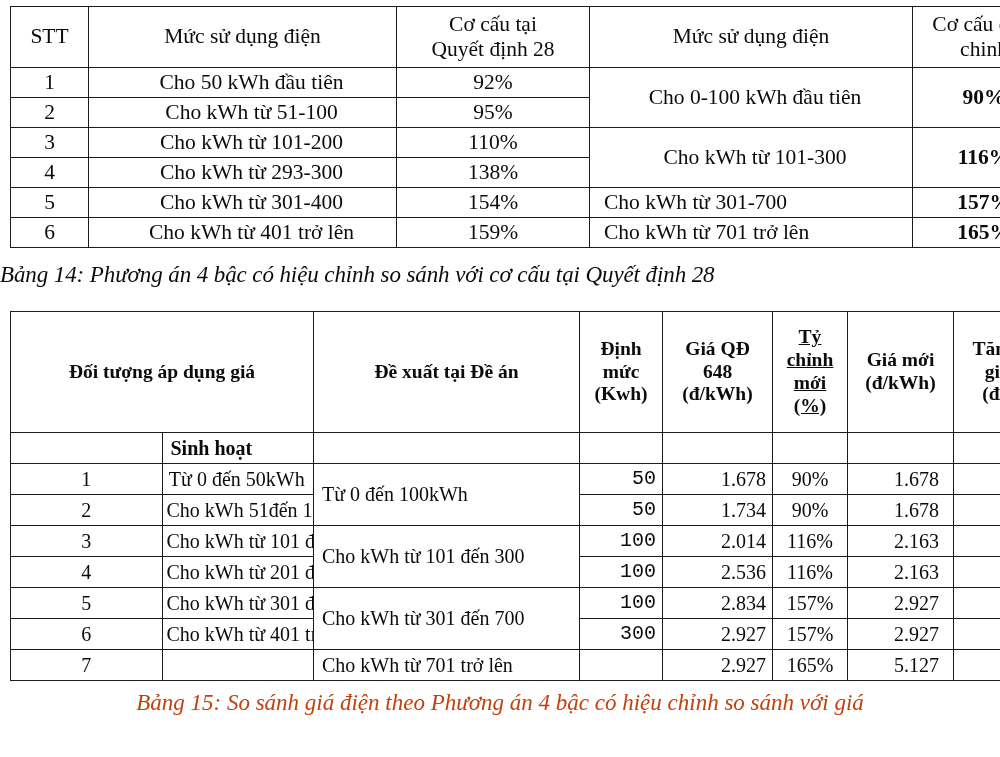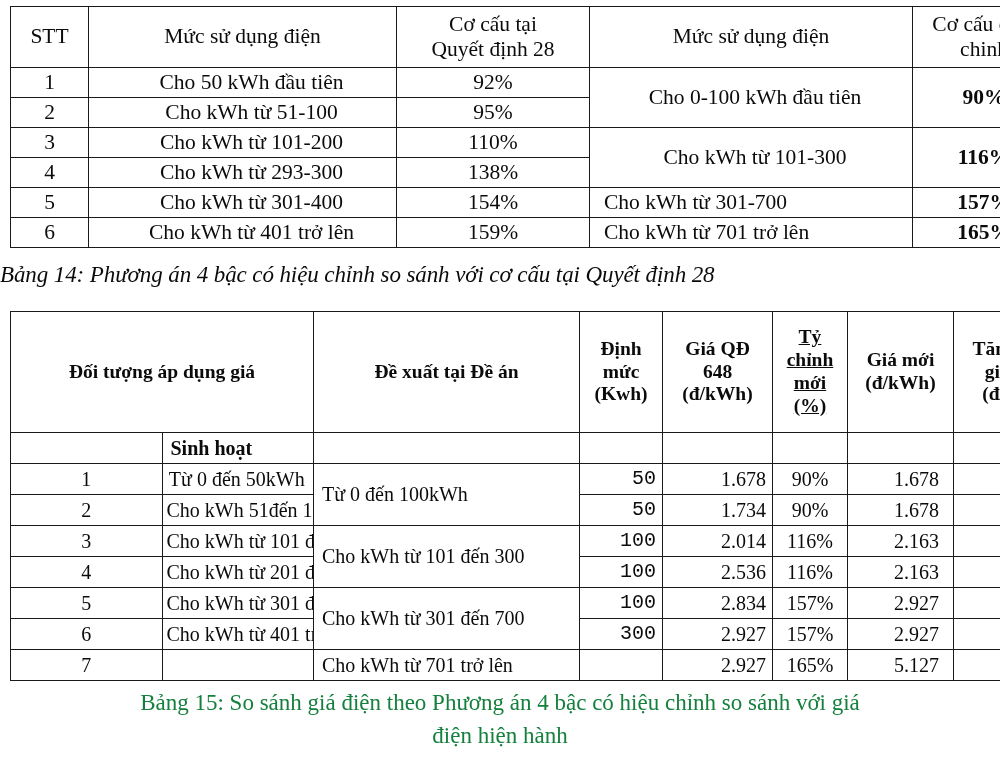--- a/index.html
+++ b/index.html
@@ -122,23 +122,24 @@
   #table-two td.c-delta.dash { text-align: center; padding-right: 0; font-weight: normal; }
   #table-two td.group-label { font-weight: bold; text-align: left; padding-left: 8px; }
 
   
   #caption-15 {
     position: absolute;
     left: 0;
     top: 686px;
     width: 1000px;
     text-align: center;
+    font-style: italic;
     font-size: 23px;
     line-height: 1.45;
-    color: #15803d;
+    color: #c2410c;
   }
 </style>
 </head>
 <body>
 
 <div class="page">
 
   <div id="table-one-wrap">
     <table id="table-one" class="doc-table">
       <tbody>
@@ -318,16 +319,15 @@
           <td class="c-ratio">165%</td>
           <td class="c-new">5.127</td>
           <td class="c-delta">149</td>
         </tr>
       </tbody>
     </table>
   </div>
 
   <div id="caption-15">
     <div>Bảng 15: So sánh giá điện theo Phương án 4 bậc có hiệu chỉnh so sánh với giá</div>
-    <div>điện hiện hành</div>
   </div>
 
 </div>
 
 </body></html>

